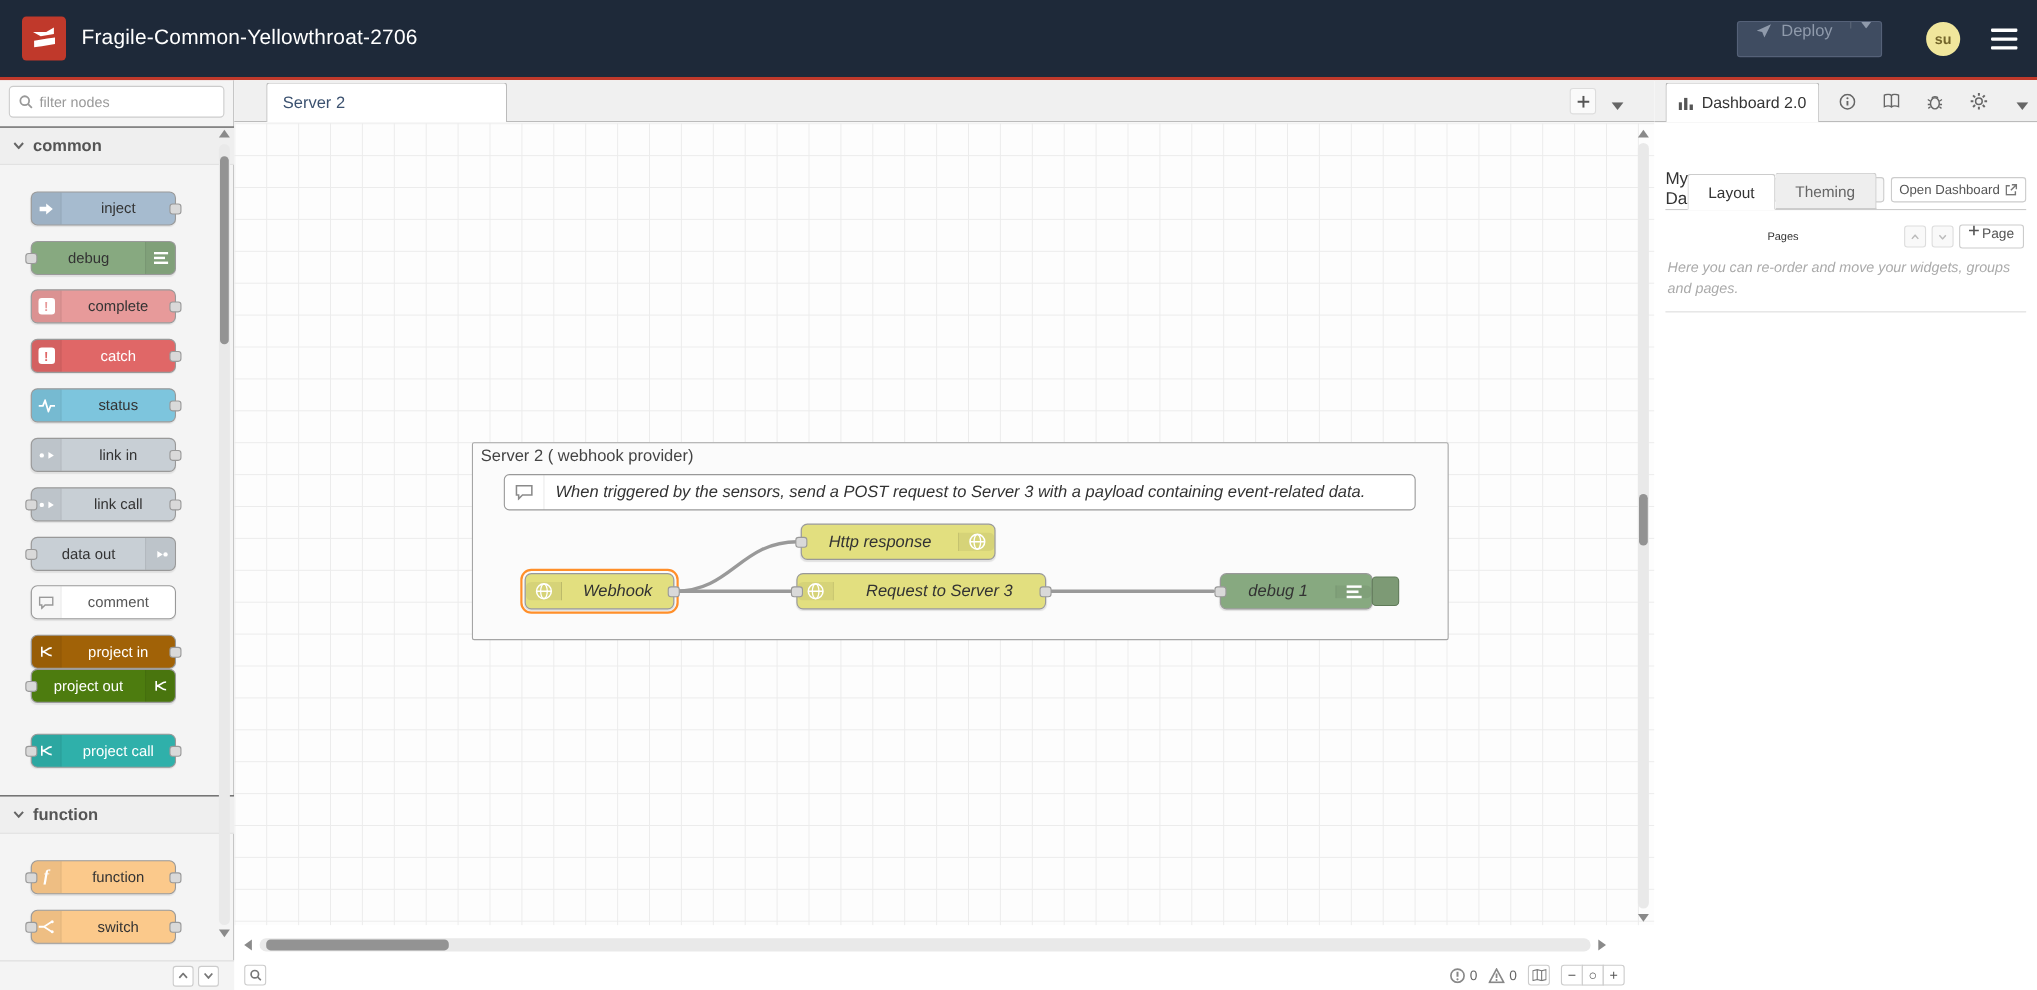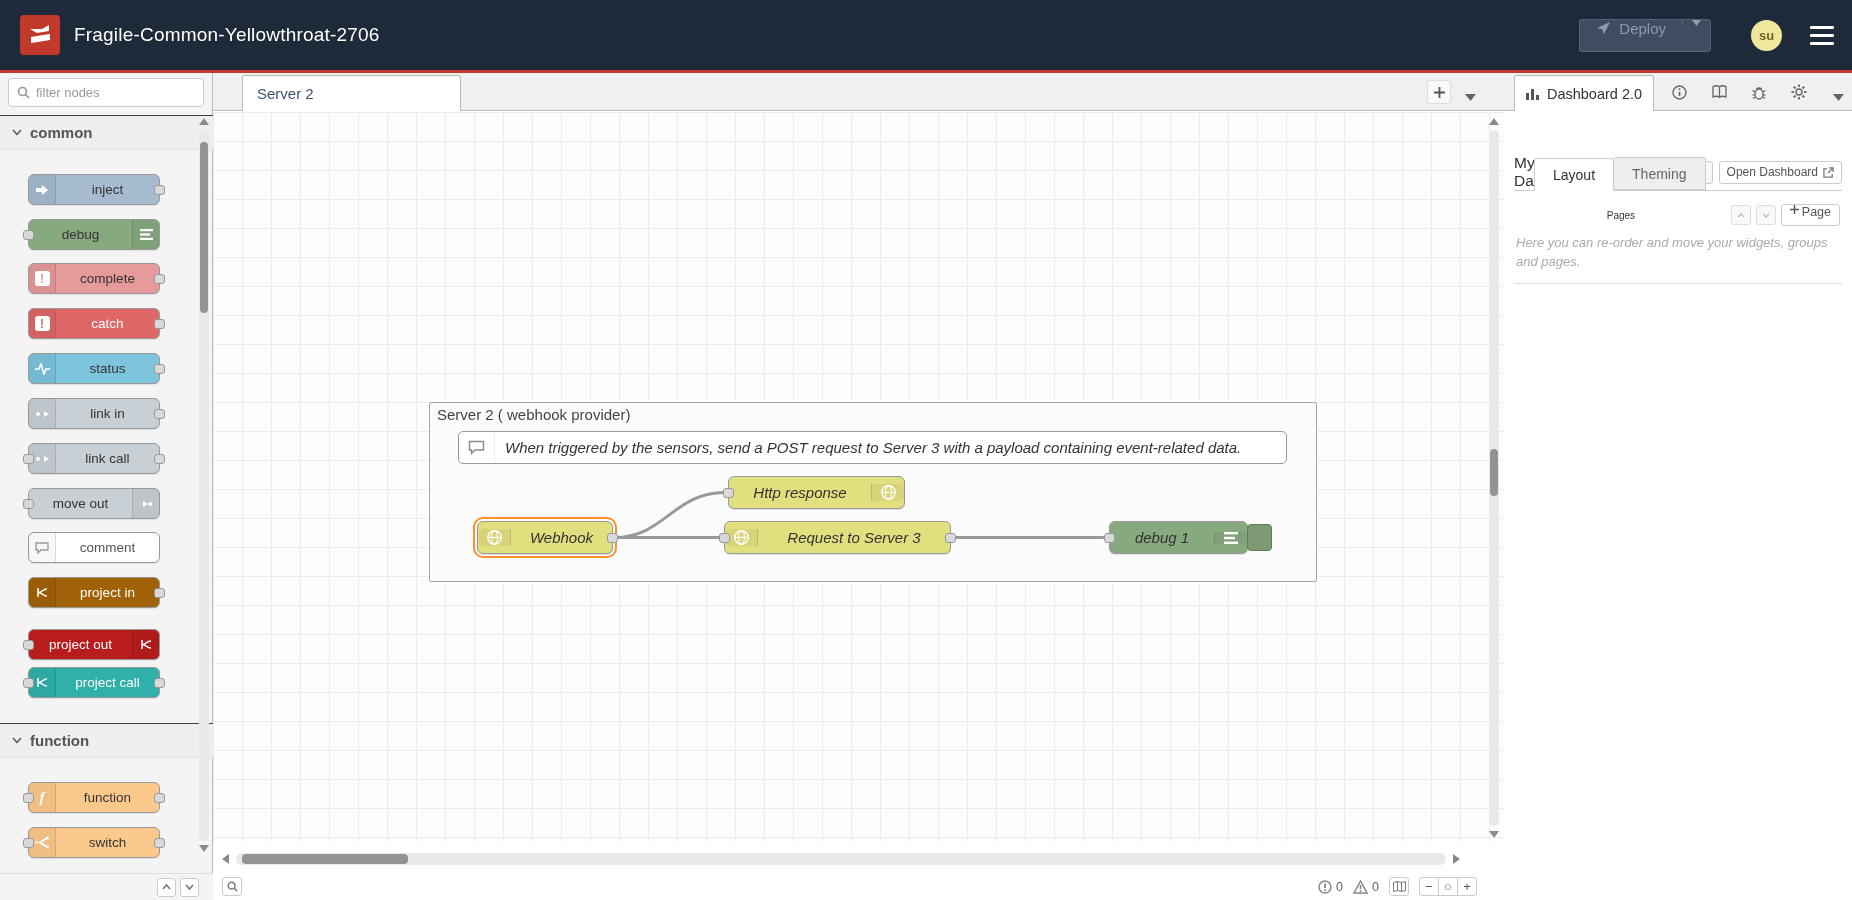--- a/index.html
+++ b/index.html
@@ -277,21 +277,21 @@
           <circle cx="3" cy="6" r="2" fill="#fff"></circle>
           <path d="M5 6 h4 V3 l5 3 -5 3 V6 Z" fill="#fff"></path>
         </svg>
     </div>
     <div class="plabel">link call</div>
     <span class="port pl"></span>
     <span class="port pr"></span>
   </div>
 
   <div class="pnode" style="top:415px;background:#c8cfd5">
-    <div class="plabel">move out</div>
+    <div class="plabel">data out</div>
     <div class="picon ir">
       <svg width="14" height="12" viewBox="0 0 14 12">
           <path d="M0 6 h4 V3 l5 3 -5 3 V6 Z" fill="#fff"></path>
           <circle cx="11.5" cy="6" r="2" fill="#fff"></circle>
         </svg>
     </div>
     <span class="port pl"></span>
   </div>
 
   <div class="pnode" style="top:459px;background:#ffffff">
@@ -306,21 +306,21 @@
   <div class="pnode" style="top:504px;background:#a16207">
     <div class="picon il">
       <svg width="13" height="13" viewBox="0 0 13 13">
           <path d="M2 2 v9 M2 6.5 C7 6.5 6 3 11 3 M2 6.5 C7 6.5 6 10 11 10" fill="none" stroke="#fff" stroke-width="1.5"></path>
         </svg>
     </div>
     <div class="plabel" style="color:#fff">project in</div>
     <span class="port pr"></span>
   </div>
 
-  <div class="pnode" style="top:556px;background:#b91c1c">
+  <div class="pnode" style="top:535px;background:#4d7c0f">
     <div class="plabel" style="color:#fff">project out</div>
     <div class="picon ir">
       <svg width="13" height="13" viewBox="0 0 13 13">
           <path d="M2 2 v9 M2 6.5 C7 6.5 6 3 11 3 M2 6.5 C7 6.5 6 10 11 10" fill="none" stroke="#fff" stroke-width="1.5"></path>
         </svg>
     </div>
     <span class="port pl"></span>
   </div>
 
   <div class="pnode" style="top:594px;background:#2fb0aa">

